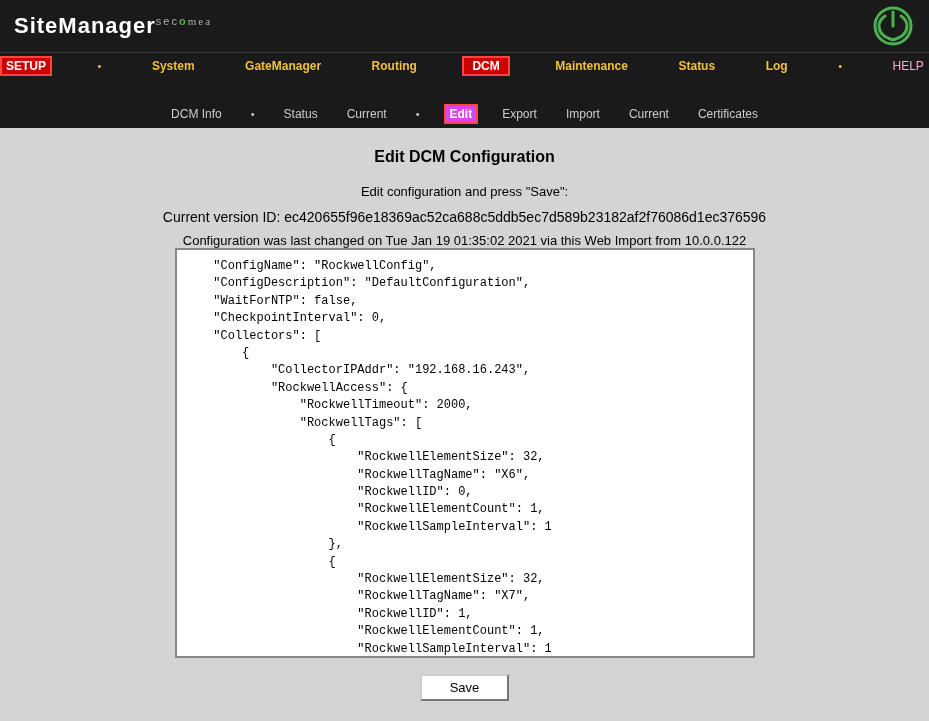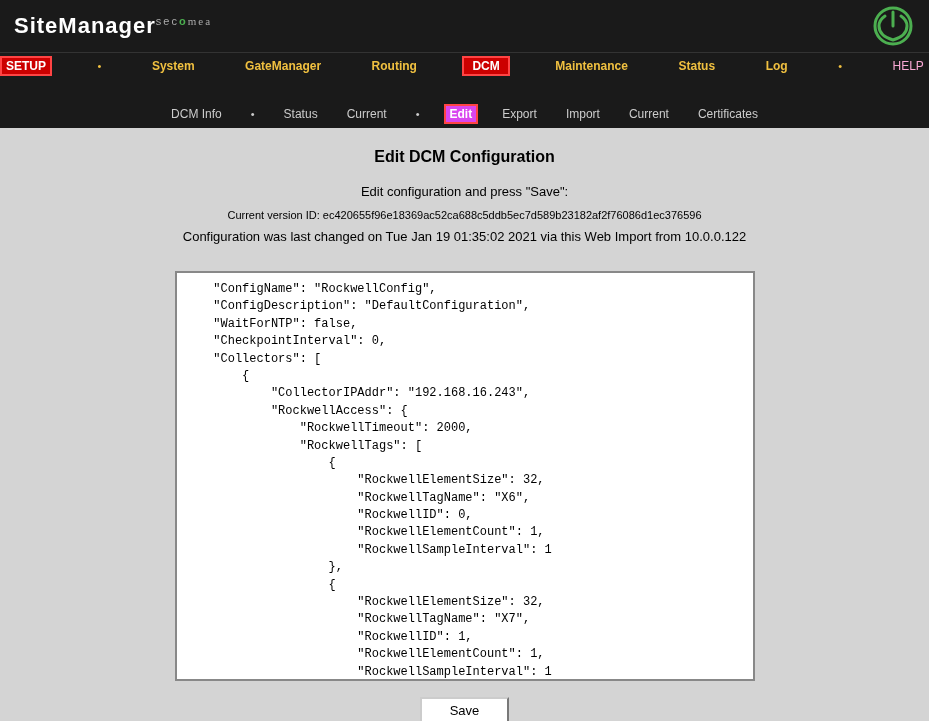--- a/index.html
+++ b/index.html
@@ -115,29 +115,29 @@
       margin-bottom: 18px;
     }
     .instruction {
       text-align: center;
       font-size: 13px;
       color: #000;
       margin-bottom: 10px;
     }
     .version-id {
       text-align: center;
-      font-size: 11px;
+      font-size: 14px;
       color: #000;
       margin-bottom: 8px;
     }
     .last-changed {
       text-align: center;
       font-size: 13px;
       color: #000;
-      margin-bottom: 27px;
+      margin-bottom: 0;
     }
 
     
     .json-editor-wrapper {
       border: 2px solid #888;
       background: #ffffff;
       margin: 0 auto;
       width: 580px;
       height: 410px;
       overflow: hidden;

